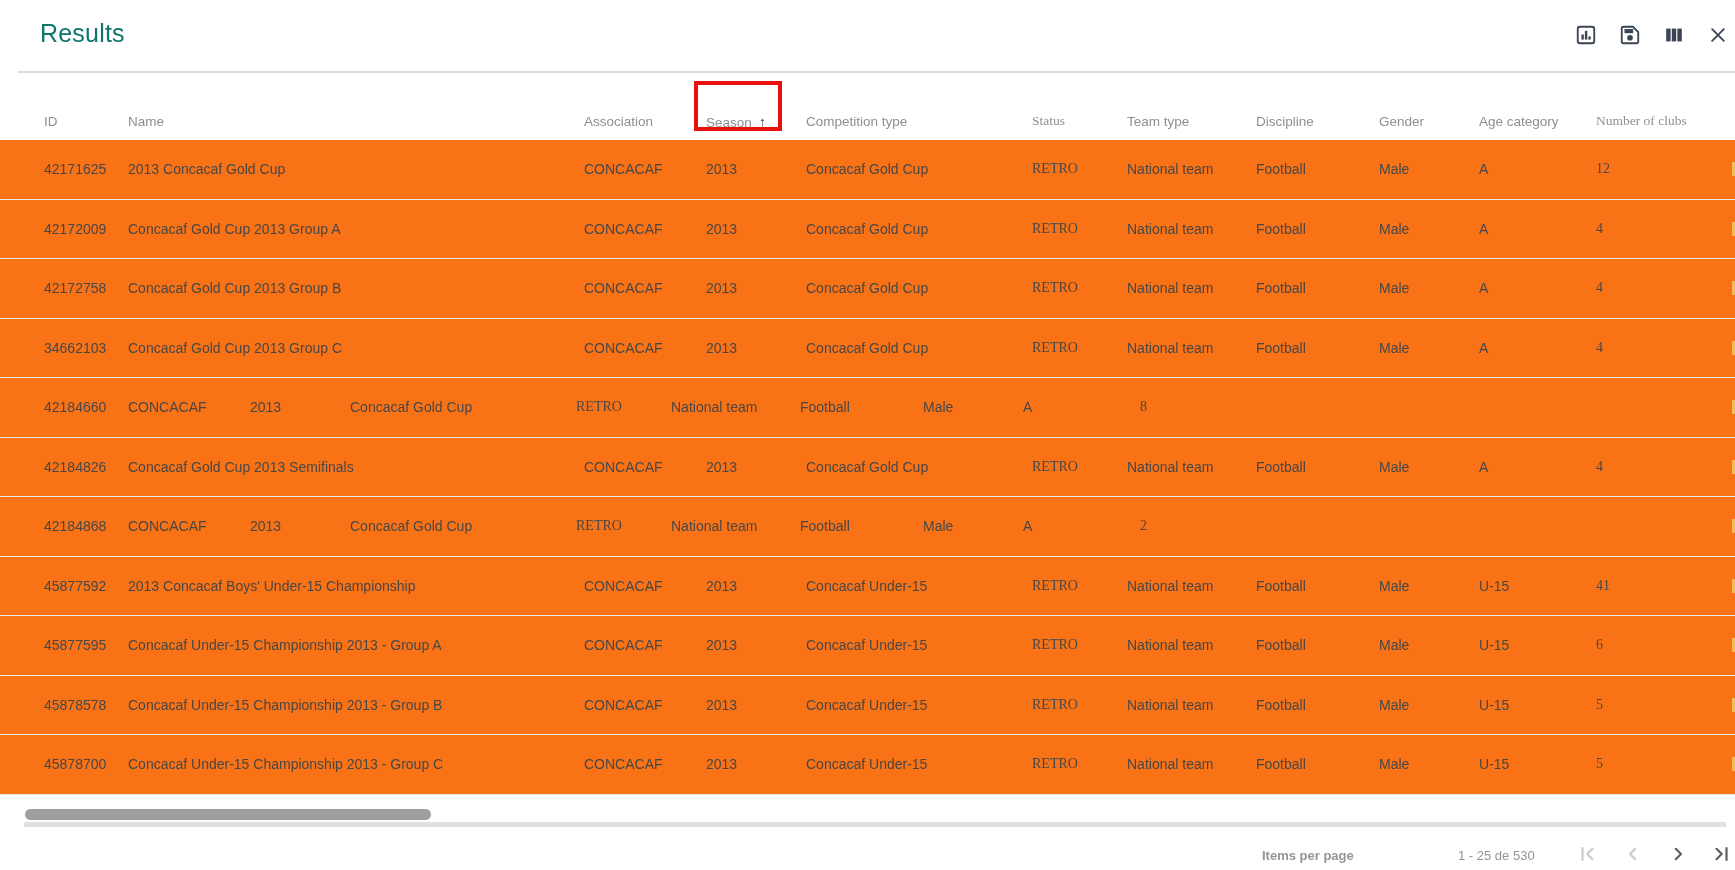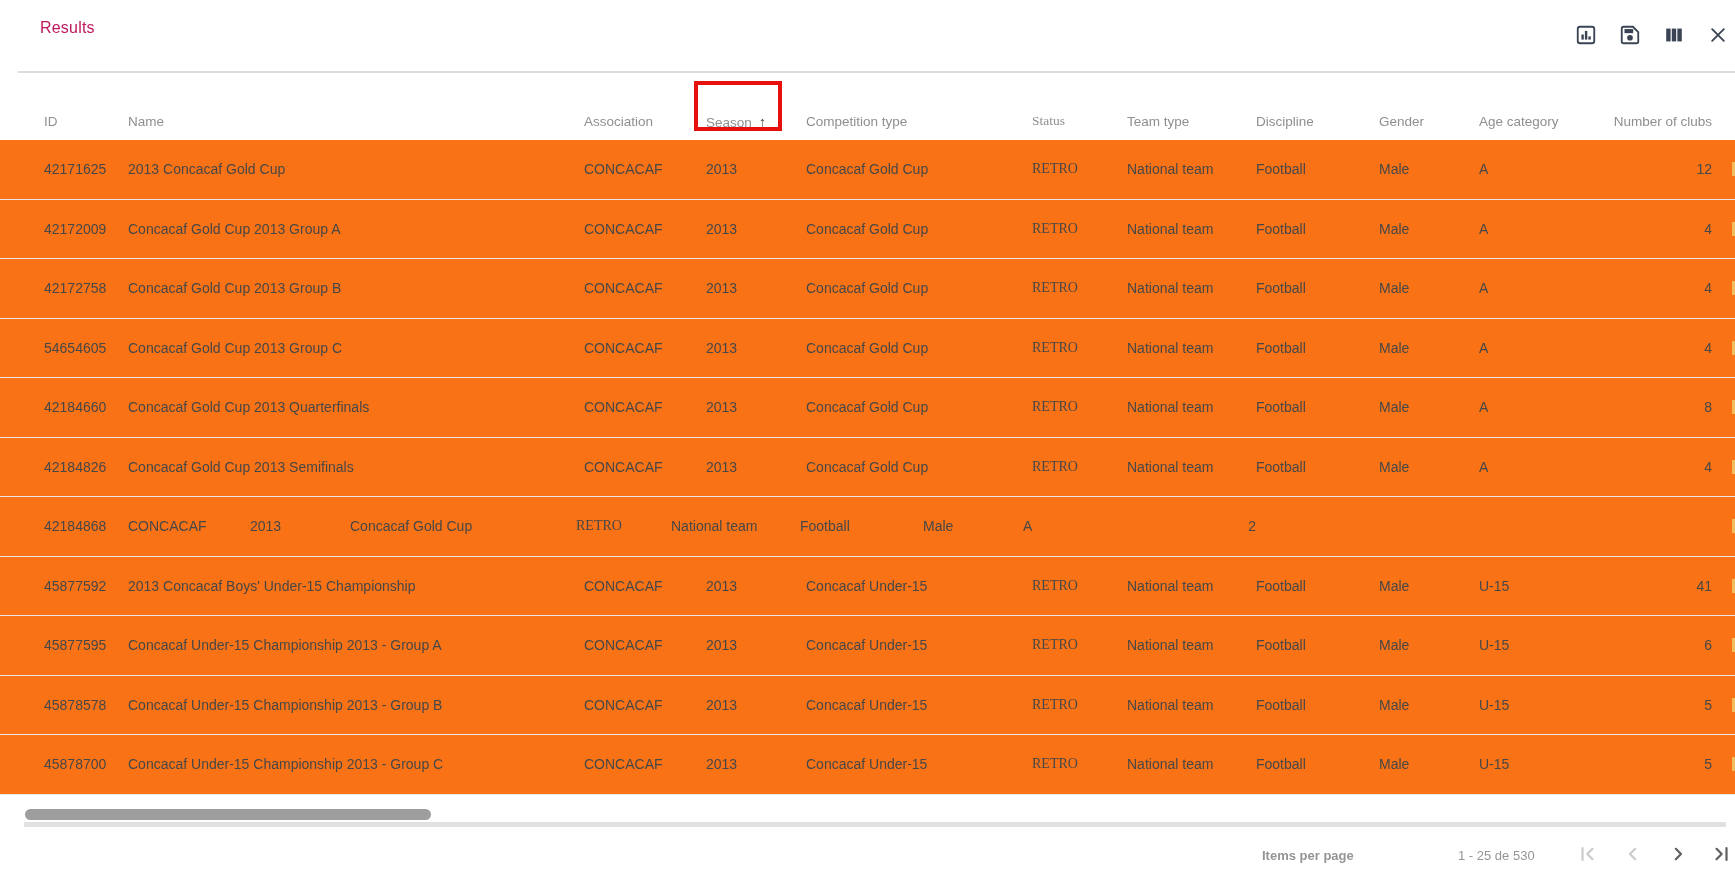--- a/index.html
+++ b/index.html
@@ -7,21 +7,21 @@
     width:1735px; height:870px; position:relative; overflow:hidden;
     background:#ffffff;
     font-family:"Liberation Sans","DejaVu Sans",sans-serif;
     color:#4a4a4a;
     -webkit-font-smoothing:antialiased;
   }
 
   
   .title {
     position:absolute; left:40px; top:19px;
-    font-size:16px; color:#be185d; letter-spacing:0.2px;
+    font-size:25px; color:#0f766e; letter-spacing:0.2px;
   }
   .toolbar {
     position:absolute; right:4px; top:22px;
     display:flex; align-items:center; gap:18px;
   }
   .icon-btn {
     width:26px; height:26px; display:flex; align-items:center; justify-content:center;
     background:none; border:none; padding:0; cursor:pointer; color:#3a4454;
   }
   .divider-top {
@@ -47,21 +47,21 @@
   .col-id               { width:84px; }
   .col-name             { width:456px; }
   .col-association      { width:122px; }
   .col-season           { width:100px; }
   .col-competition_type { width:226px; }
   .col-status           { width:95px;font-family:Liberation Serif, serif; }
   .col-team_type        { width:129px; }
   .col-discipline       { width:112px; }
   .col-gender           { width:100px;margin-left:11px; }
   .col-age_category     { width:117px; }
-  .col-number_of_clubs  { width:116px; text-align:right; padding-right:0; }
+  .col-number_of_clubs  { width:116px; text-align:left; padding-right:0;font-family:Liberation Serif, serif; }
   .header-cell { cursor:pointer; }
   .sort-arrow { margin-left:7px; font-size:15px; color:#555; }
 
   .sort-highlight {
     position:absolute; left:694px; top:81px; width:88px; height:50px;
     border:4px solid #e8100c; box-sizing:border-box; z-index:5; pointer-events:none;
   }
 
   .edge-sliver {
     position:absolute; right:0; top:50%; transform:translateY(-50%);
@@ -187,36 +187,35 @@
       <div class="cell col-competition_type">Concacaf Gold Cup</div>
       <div class="cell col-status">RETRO</div>
       <div class="cell col-team_type">National team</div>
       <div class="cell col-discipline">Football</div>
       <div class="cell col-gender">Male</div>
       <div class="cell col-age_category">A</div>
       <div class="cell col-number_of_clubs">4</div>
       <div class="edge-sliver"></div>
     </div>
     <div class="row">
-      <div class="cell col-id">54654605</div>
+      <div class="cell col-id">34662103</div>
       <div class="cell col-name">Concacaf Gold Cup 2013 Group C</div>
       <div class="cell col-association">CONCACAF</div>
       <div class="cell col-season">2013</div>
       <div class="cell col-competition_type">Concacaf Gold Cup</div>
       <div class="cell col-status">RETRO</div>
       <div class="cell col-team_type">National team</div>
       <div class="cell col-discipline">Football</div>
       <div class="cell col-gender">Male</div>
       <div class="cell col-age_category">A</div>
       <div class="cell col-number_of_clubs">4</div>
       <div class="edge-sliver"></div>
     </div>
     <div class="row">
       <div class="cell col-id">42184660</div>
-      <div class="cell col-name">Concacaf Gold Cup 2013 Quarterfinals</div>
       <div class="cell col-association">CONCACAF</div>
       <div class="cell col-season">2013</div>
       <div class="cell col-competition_type">Concacaf Gold Cup</div>
       <div class="cell col-status">RETRO</div>
       <div class="cell col-team_type">National team</div>
       <div class="cell col-discipline">Football</div>
       <div class="cell col-gender">Male</div>
       <div class="cell col-age_category">A</div>
       <div class="cell col-number_of_clubs">8</div>
       <div class="edge-sliver"></div>

